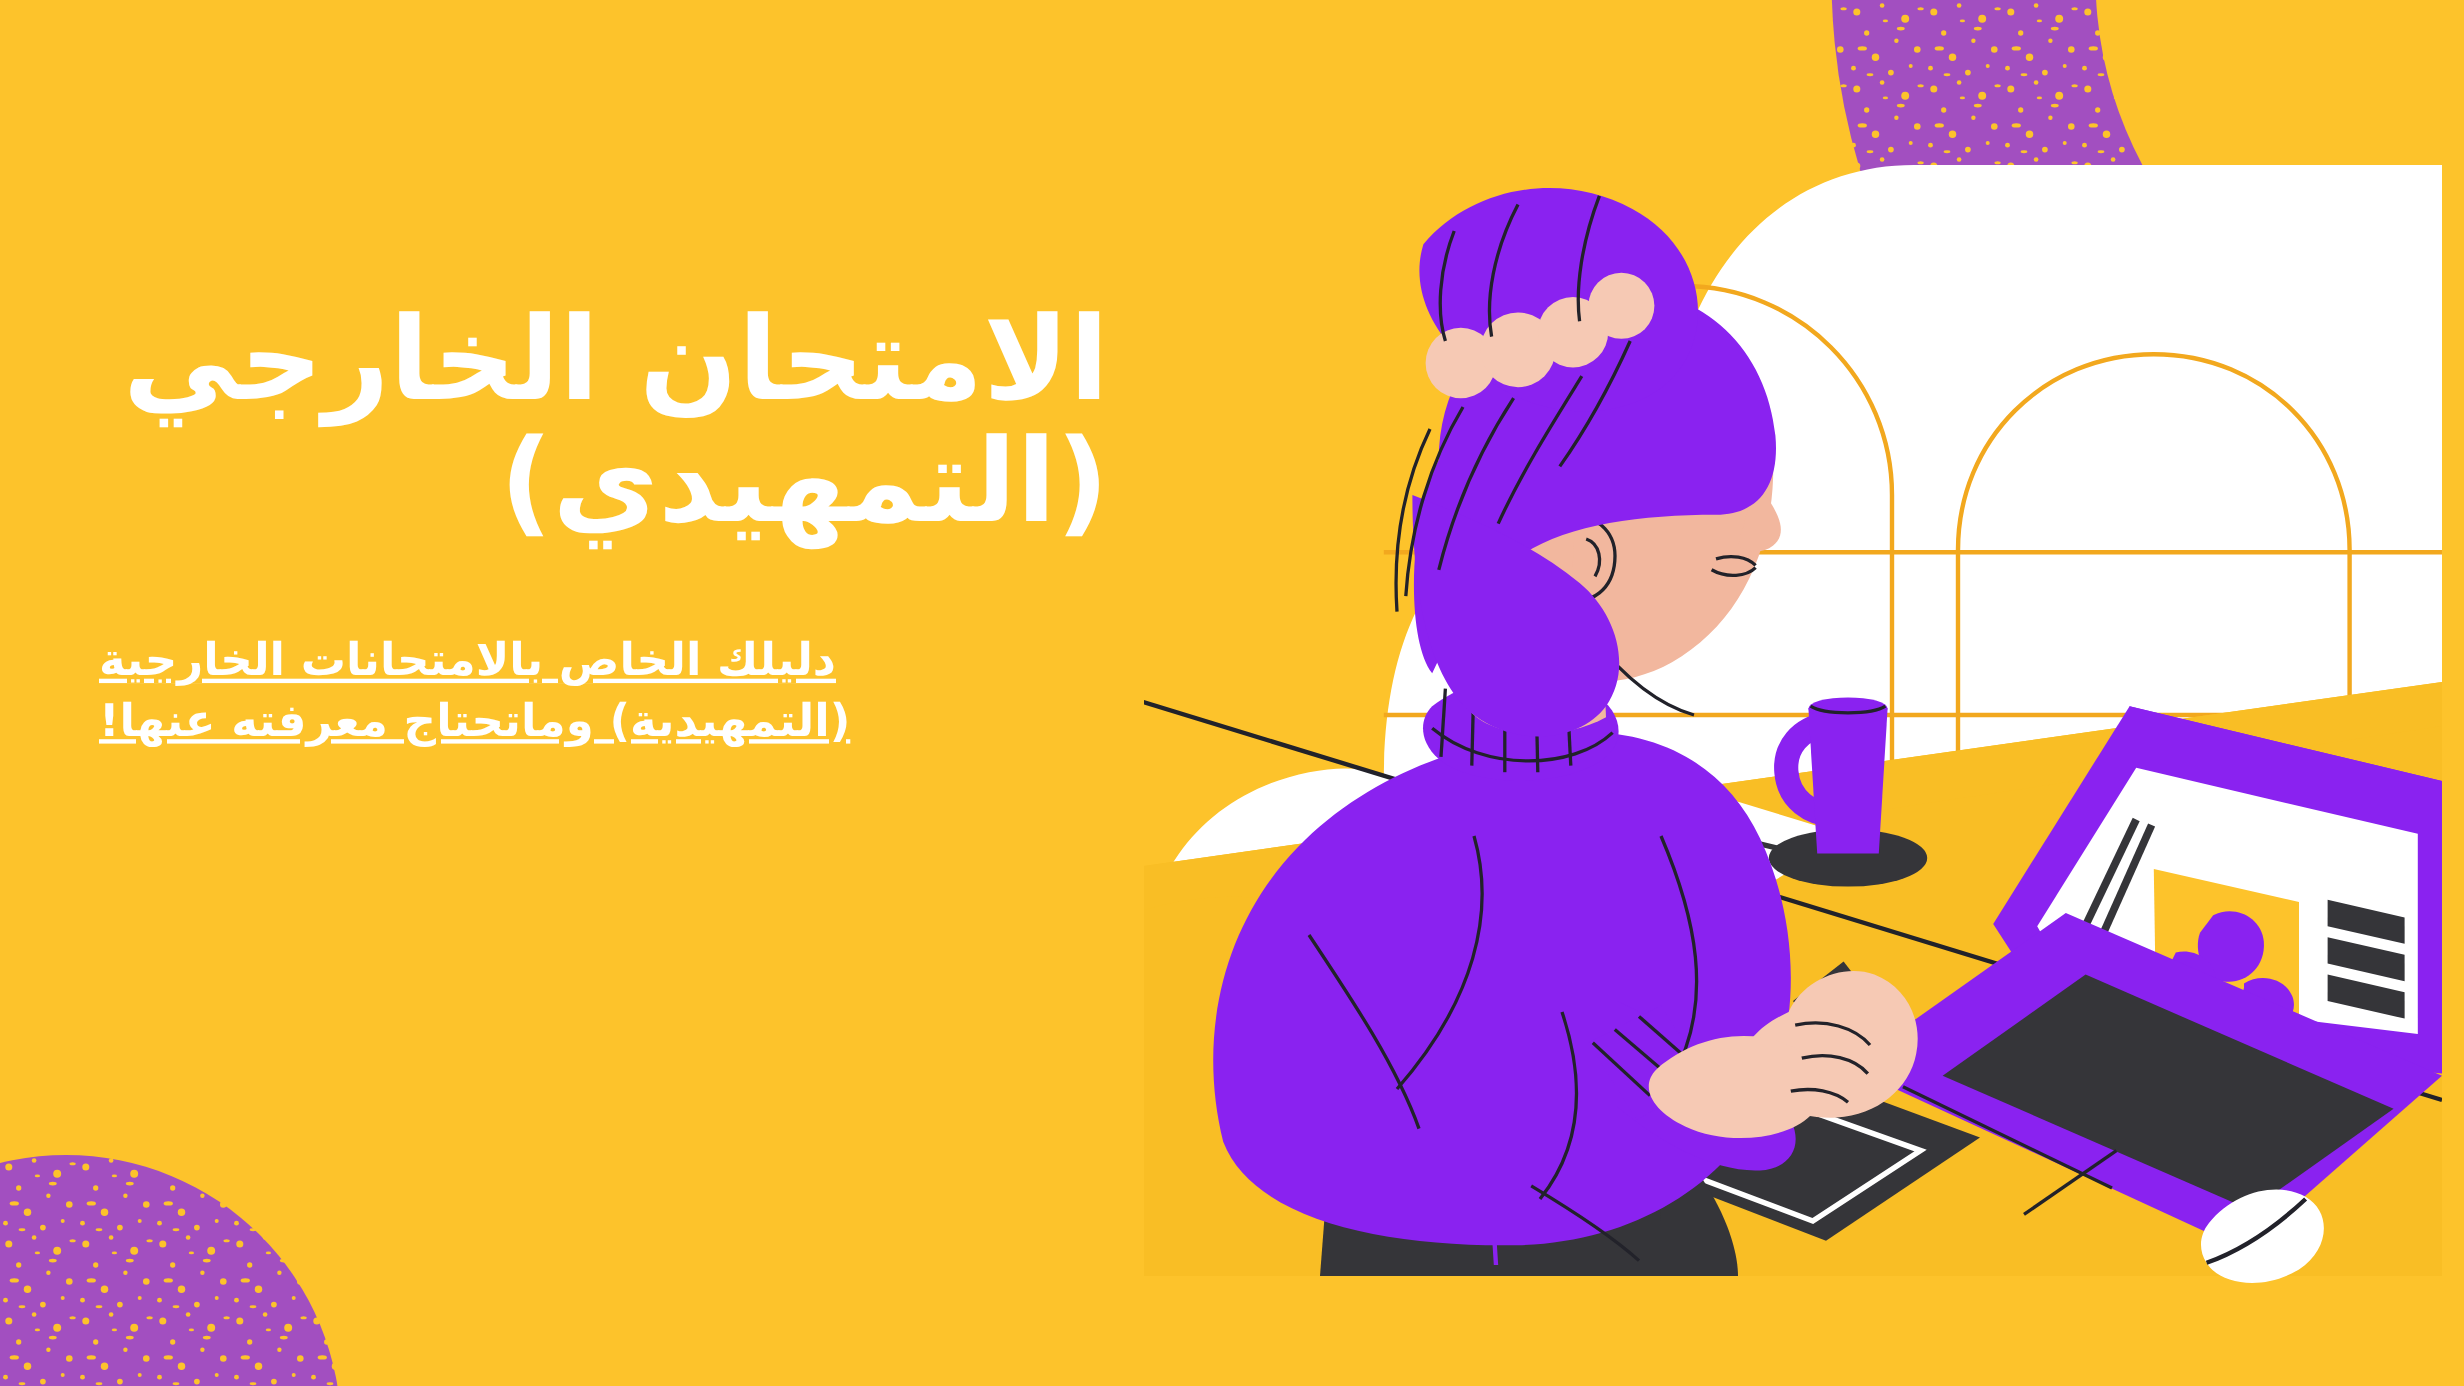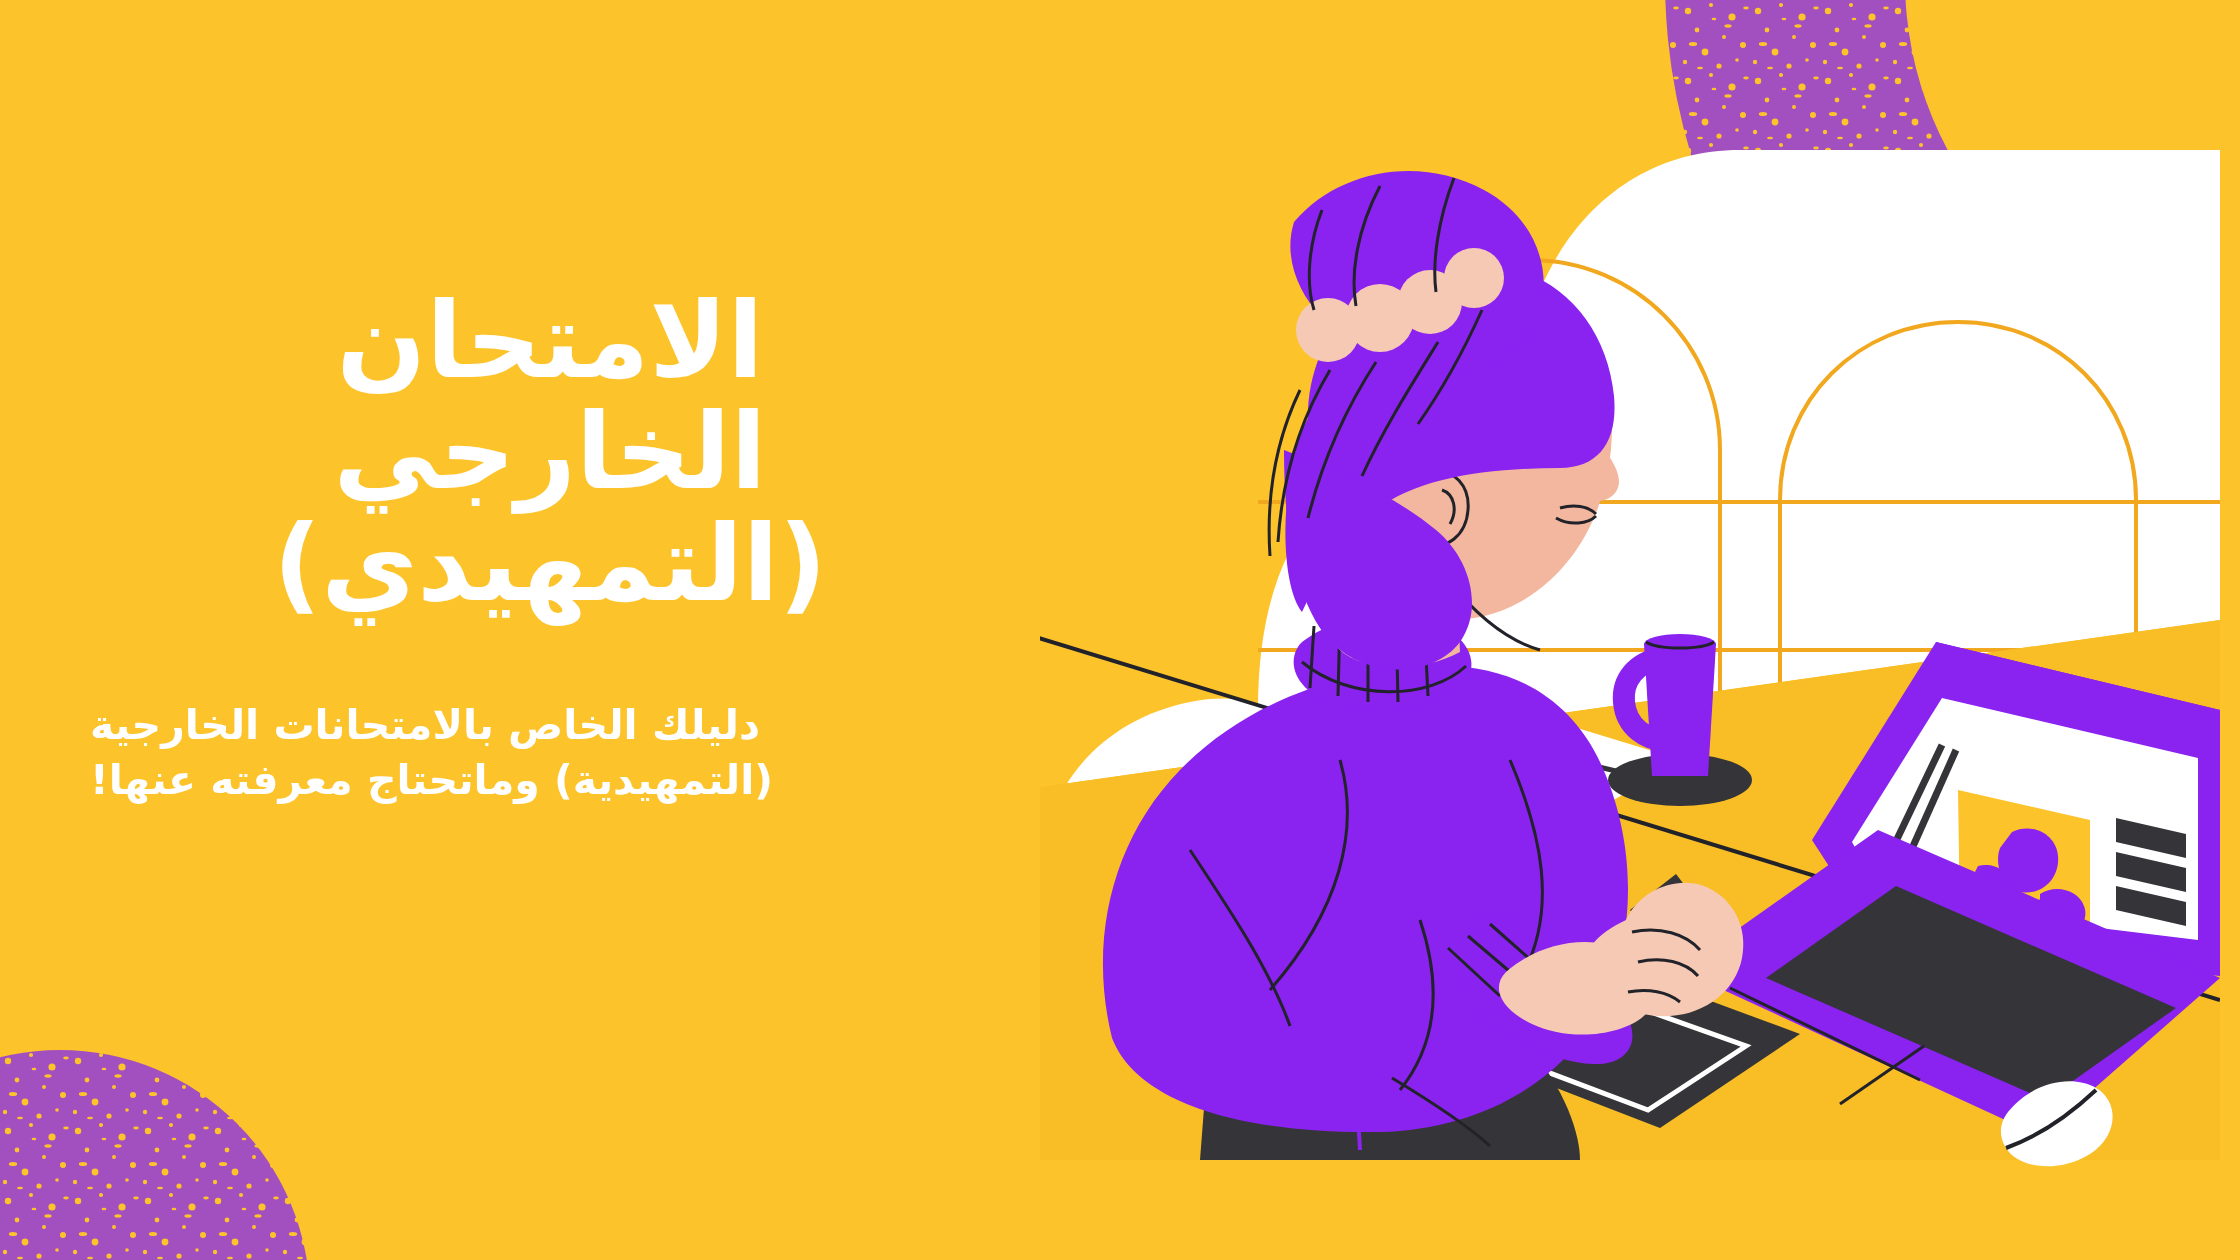--- a/index.html
+++ b/index.html
@@ -28,41 +28,42 @@
   .text-block {
     position: absolute;
     left: 90px;
     top: 270px;
     width: 920px;
     text-align: left;
     direction: rtl;
     z-index: 6;
   }
   .slide-title {
-    margin: 16px;
+    margin: 2px;
     color: #FFFFFF;
     font-size: 105px;
     line-height: 1.06;
     font-weight: 700;
     letter-spacing: -1px;
-    text-align: center;
+    text-align: right;
     direction: rtl;
     unicode-bidi: plaintext;
     white-space: pre-line;
   }
   .slide-subtitle {
     margin: 78px 0 0 0;
     color: #FFFFFF;
     font-size: 41px;
     line-height: 1.34;
     font-weight: 700;
     text-align: left;
     direction: rtl;
     unicode-bidi: plaintext;
     white-space: pre-line;
+    text-decoration: underline;
   }
   .illustration {
     position: absolute;
     left: 1040px;
     top: 150px;
     width: 1180px;
     height: 1110px;
     z-index: 4;
   }
   .deco-layer {

